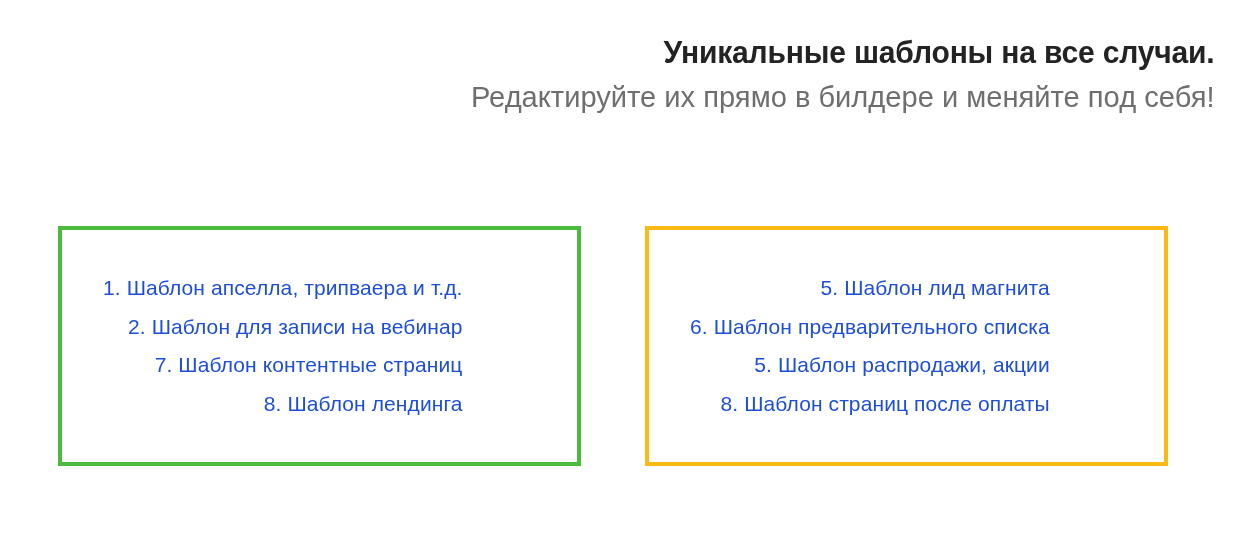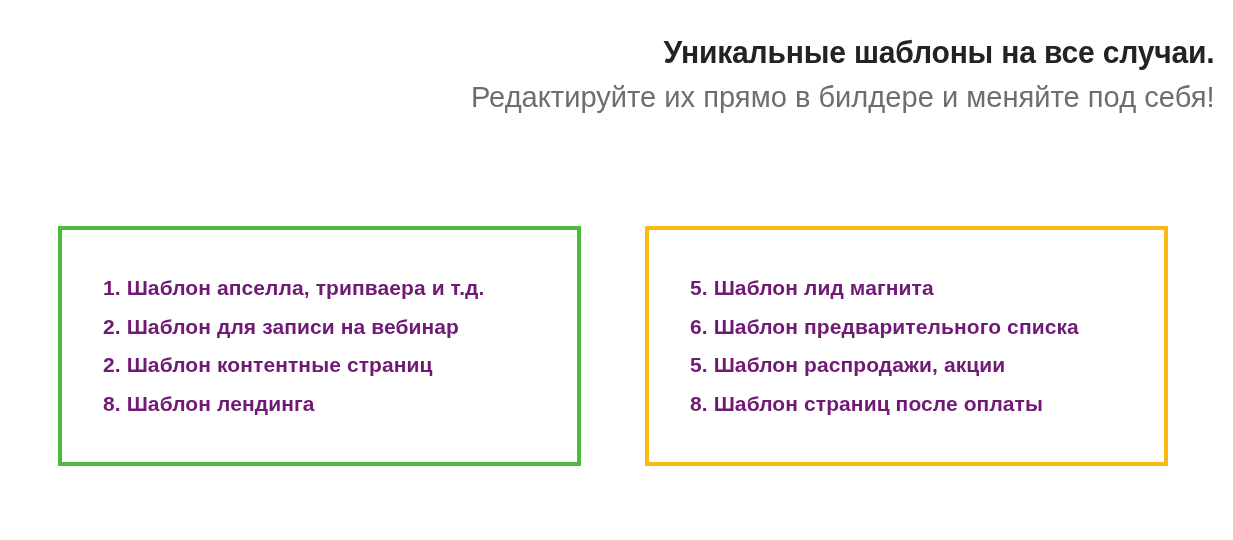--- a/index.html
+++ b/index.html
@@ -91,44 +91,45 @@
     margin: 0;
     padding: 0;
     position: absolute;
     left: 41px;
     top: 39px;
   }
 
   .card-item {
     font-size: 21px;
     line-height: 38.5px;
-    color: #701a75;
-    font-weight: 700;
+    color: #1d4ed8;
+    font-weight: 400;
     white-space: nowrap;
     font-family: "Liberation Sans Narrow", "Liberation Sans", "DejaVu Sans", sans-serif;
     letter-spacing: 0.1px;
+    text-align: right;
   }
 </style>
 </head>
 <body>
 
 <div class="page">
 
   <div class="header">
     <h1 class="headline">Уникальные шаблоны на все случаи.</h1>
     <p class="subheadline">Редактируйте их прямо в билдере и меняйте под себя!</p>
   </div>
 
   <div class="cards">
 
     <div class="card card--left" style="border-color: rgb(76, 187, 61);">
       <ul class="card-list">
         <li class="card-item">1. Шаблон апселла, трипваера и т.д.</li>
         <li class="card-item">2. Шаблон для записи на вебинар</li>
-        <li class="card-item">2. Шаблон контентные страниц</li>
+        <li class="card-item">7. Шаблон контентные страниц</li>
         <li class="card-item">8. Шаблон лендинга</li>
       </ul>
     </div>
 
     <div class="card card--right" style="border-color: rgb(253, 185, 19);">
       <ul class="card-list">
         <li class="card-item">5. Шаблон лид магнита</li>
         <li class="card-item">6. Шаблон предварительного списка</li>
         <li class="card-item">5. Шаблон распродажи, акции</li>
         <li class="card-item">8. Шаблон страниц после оплаты</li>

